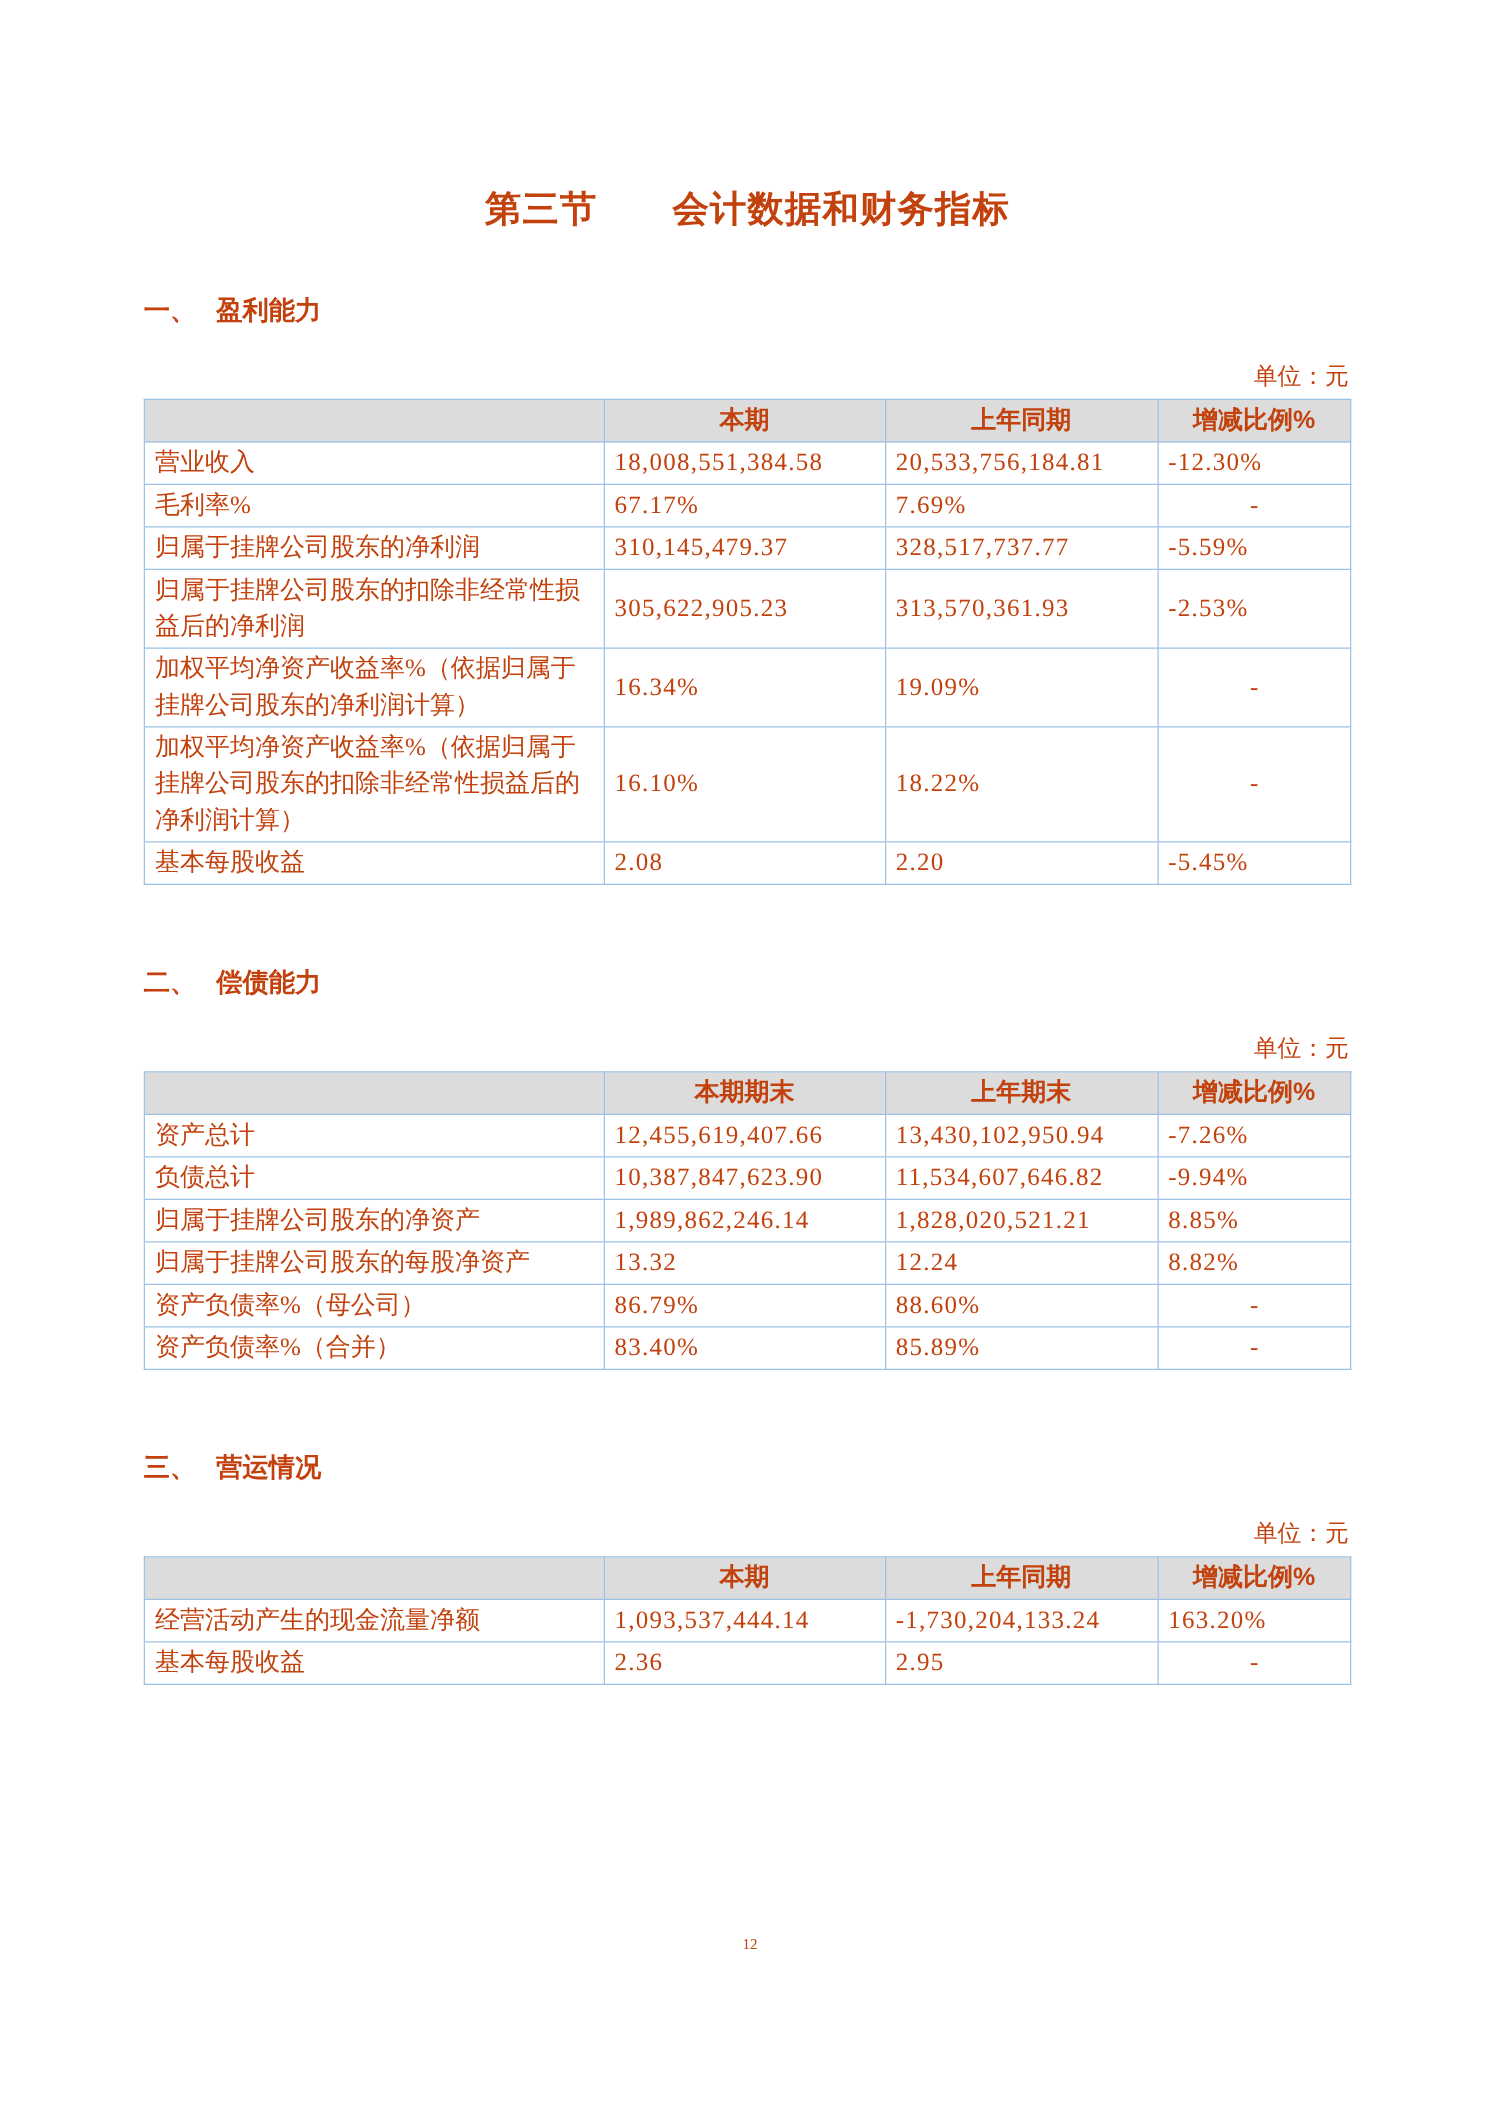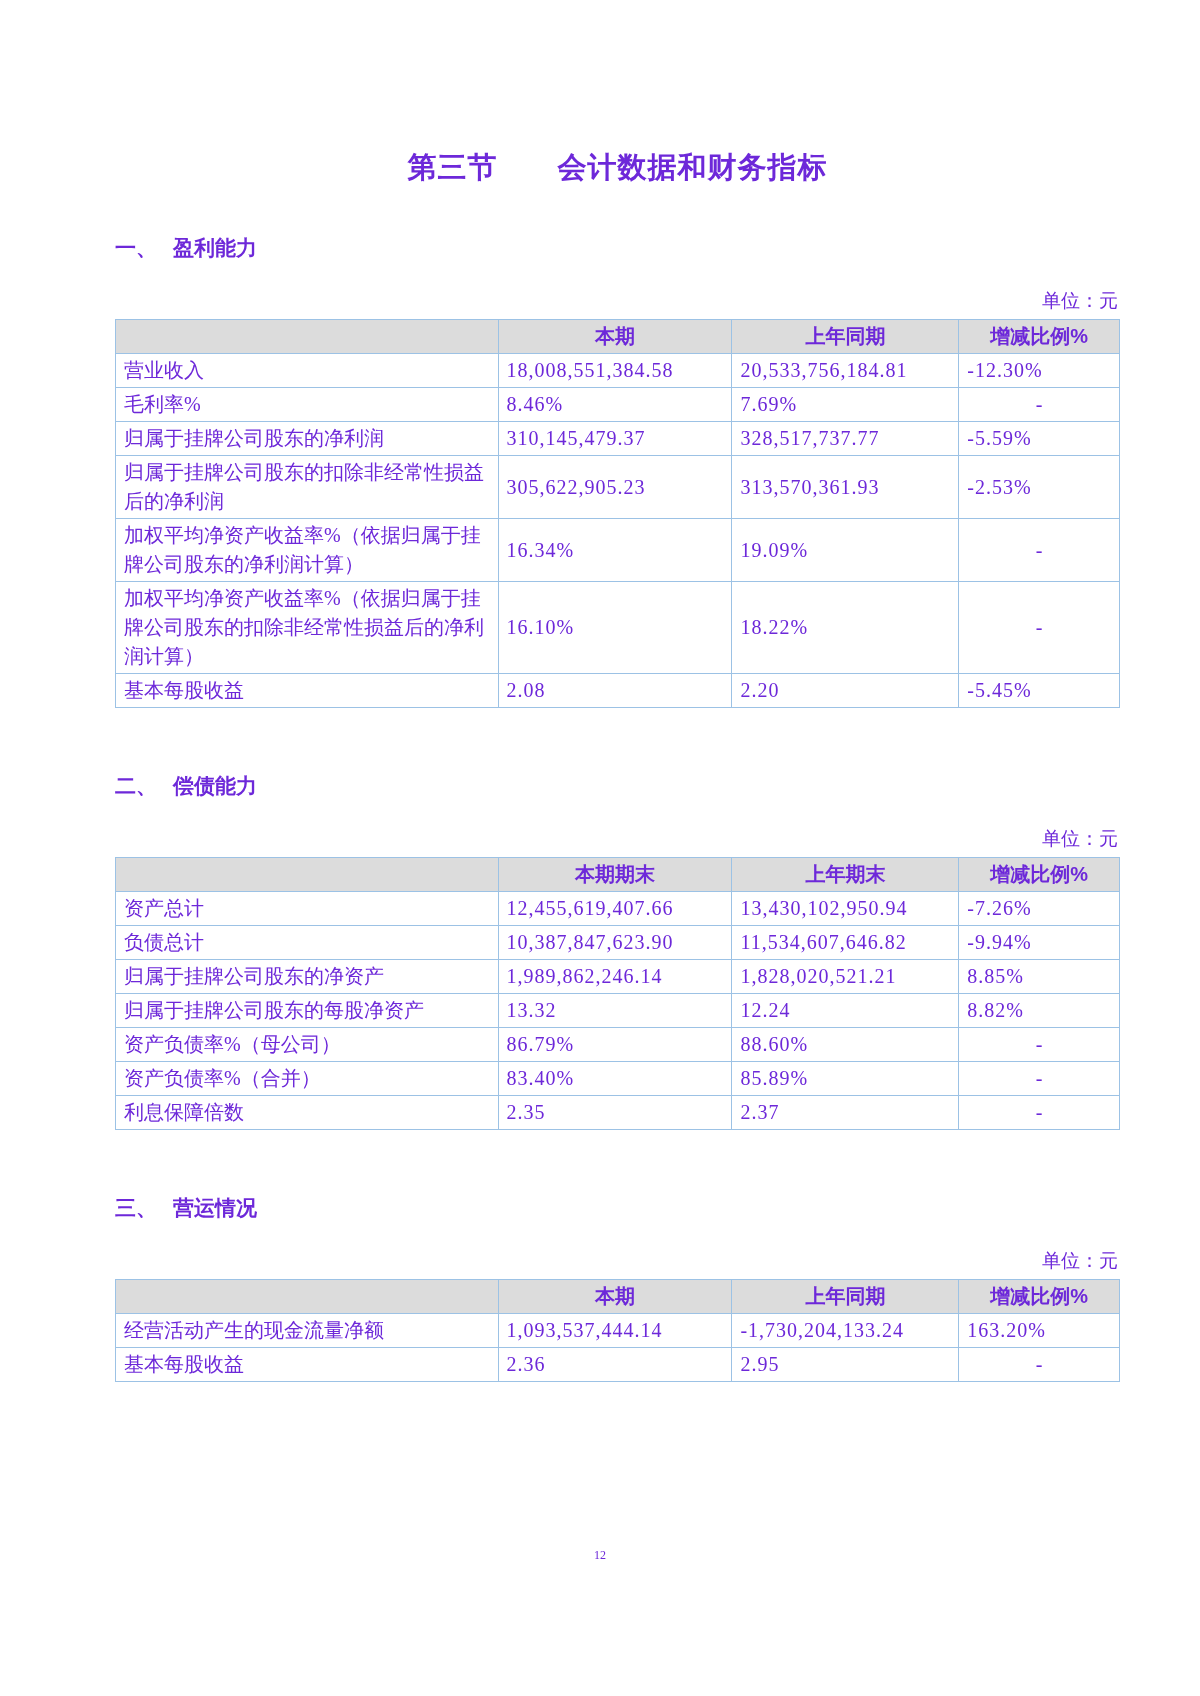--- a/index.html
+++ b/index.html
@@ -3,23 +3,23 @@
 <meta charset="utf-8">
 <style>
   * { margin: 0; padding: 0; box-sizing: border-box; }
   html, body { background: #888; }
   .page {
     position: relative;
     width: 1200px;
     height: 1696px;
     margin: 0 auto;
     background: #ffffff;
-    padding: 148px 80px 0 115px;
+    padding: 148px 119px 0 115px;
     font-family: "Liberation Serif", "DejaVu Serif", serif;
-    color: #6d28d9;
+    color: #c2410c;
   }
   .doc-title {
     font-family: "Liberation Sans", "DejaVu Sans", sans-serif;
     font-size: 29px;
     font-weight: 700;
     text-align: center;
     letter-spacing: 1px;
     margin-bottom: 46px;
     white-space: pre;
   }
@@ -102,21 +102,21 @@
       </thead>
       <tbody>
           <tr>
             <td class="c-label">营业收入</td>
             <td class="c-num">18,008,551,384.58</td>
             <td class="c-num">20,533,756,184.81</td>
             <td class="c-num">-12.30%</td>
           </tr>
           <tr>
             <td class="c-label">毛利率%</td>
-            <td class="c-num">8.46%</td>
+            <td class="c-num">67.17%</td>
             <td class="c-num">7.69%</td>
             <td class="c-num c-dash">-</td>
           </tr>
           <tr>
             <td class="c-label">归属于挂牌公司股东的净利润</td>
             <td class="c-num">310,145,479.37</td>
             <td class="c-num">328,517,737.77</td>
             <td class="c-num">-5.59%</td>
           </tr>
           <tr>
@@ -197,26 +197,20 @@
             <td class="c-num">86.79%</td>
             <td class="c-num">88.60%</td>
             <td class="c-num c-dash">-</td>
           </tr>
           <tr>
             <td class="c-label">资产负债率%（合并）</td>
             <td class="c-num">83.40%</td>
             <td class="c-num">85.89%</td>
             <td class="c-num c-dash">-</td>
           </tr>
-          <tr>
-            <td class="c-label">利息保障倍数</td>
-            <td class="c-num">2.35</td>
-            <td class="c-num">2.37</td>
-            <td class="c-num c-dash">-</td>
-          </tr>
         </tbody>
     </table>
   </div>
 
   <div class="section">
     <div class="sec-head">
       <span class="sec-num">三、</span><span class="sec-label">营运情况</span>
     </div>
     <div class="unit-line">单位：元</div>
     <table class="fin-table">

